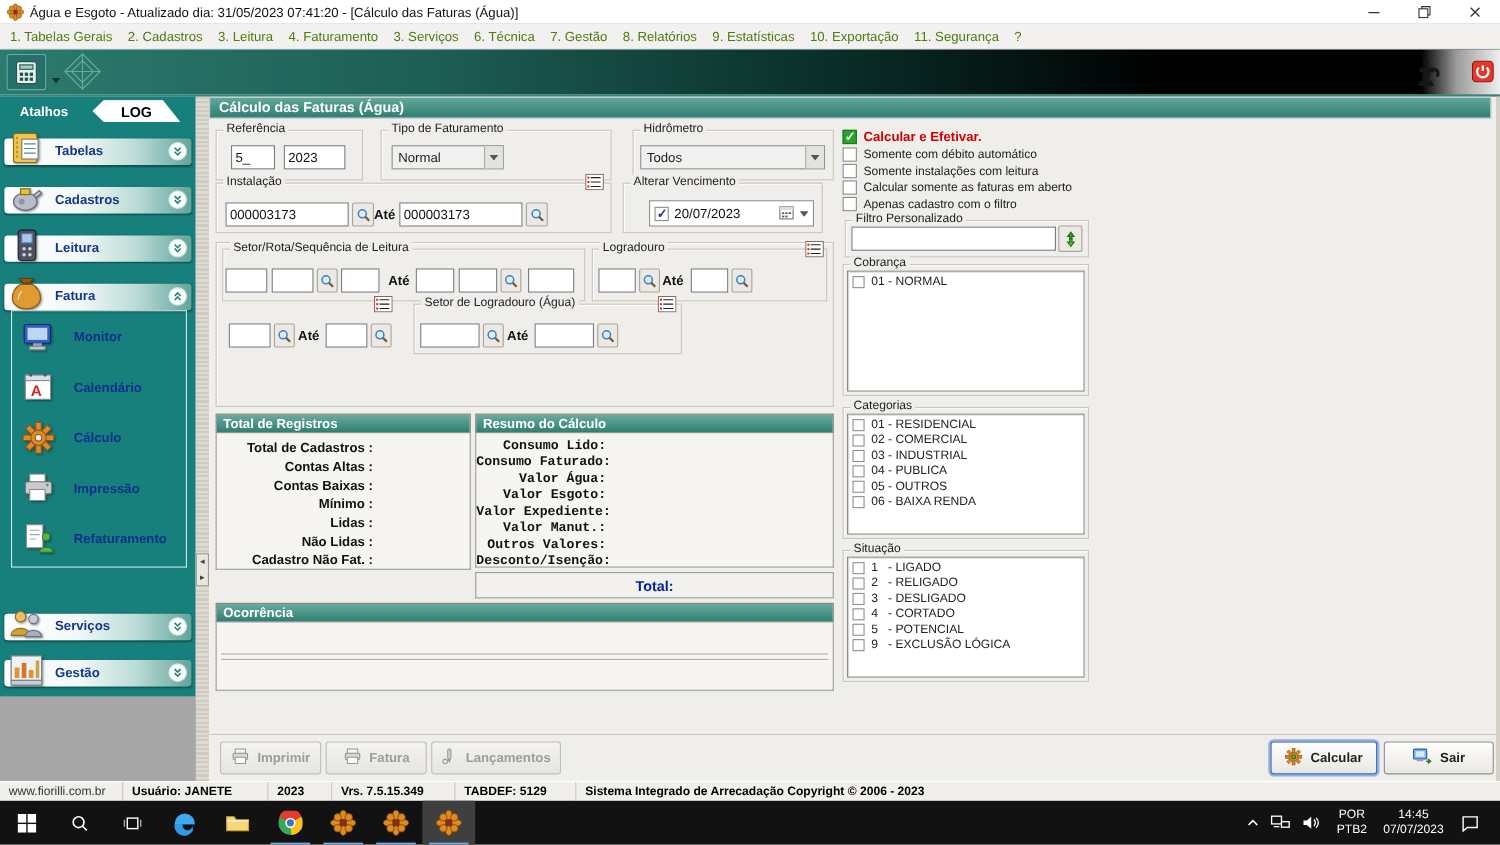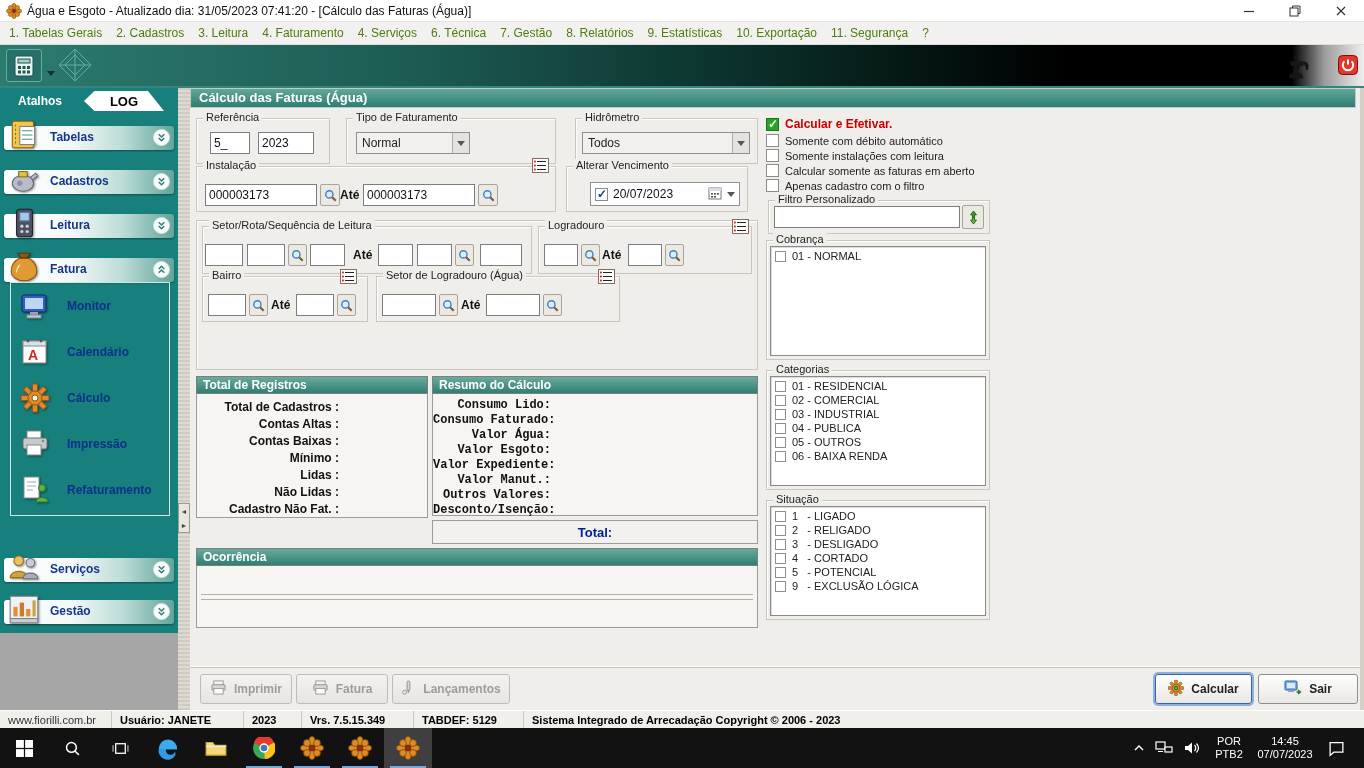--- a/index.html
+++ b/index.html
@@ -147,21 +147,21 @@
         <path d="M2 2 l8 8 M10 2 l-8 8" stroke="#333" stroke-width="1.2"></path>
       </svg>
     </div>
 </div>
 
 <div class="menubar">
   <span class="mitem">1. Tabelas Gerais</span>
   <span class="mitem">2. Cadastros</span>
   <span class="mitem">3. Leitura</span>
   <span class="mitem">4. Faturamento</span>
-  <span class="mitem">4. Serviços</span>
+  <span class="mitem">3. Serviços</span>
   <span class="mitem">6. Técnica</span>
   <span class="mitem">7. Gestão</span>
   <span class="mitem">8. Relatórios</span>
   <span class="mitem">9. Estatísticas</span>
   <span class="mitem">10. Exportação</span>
   <span class="mitem">11. Segurança</span>
   <span class="mitem">?</span>
 </div>
 
 <div class="banner">
@@ -388,21 +388,21 @@
 
   <div class="grp" style="left:6px;top:30px;width:134px;height:46px">
     <span class="glabel">Referência</span>
   </div>
   <input class="tin" style="left: 20px; top: 44px; width: 40px;" value="5_">
   <input class="tin" style="left: 68px; top: 44px; width: 56px;" value="2023">
 
   <div class="grp" style="left:156px;top:30px;width:210px;height:46px">
     <span class="glabel">Tipo de Faturamento</span>
   </div>
-  <div class="sel" style="left:166px;top:44px;width:114px">
+  <div class="sel" style="left:166px;top:44px;width:102px">
     <span>Normal</span>
     <span class="selarrow">
         <span class="tri-down"></span>
       </span>
   </div>
 
   <div class="grp" style="left:385px;top:30px;width:183px;height:46px">
     <span class="glabel">Hidrômetro</span>
   </div>
   <div class="sel" style="left:392px;top:44px;width:168px">
@@ -508,23 +508,20 @@
     </span>
   <span class="ate" style="left:412px;top:160px">Até</span>
   <input class="tin" style="left: 438px; top: 156px; width: 34px;">
   <span class="magbtn" style="left:475px;top:156px;width:19px">
       <svg width="13" height="13" viewBox="0 0 14 14">
         <circle cx="5.8" cy="5.8" r="3.9" fill="#ddeefc" stroke="#3f7fc4" stroke-width="1.5"></circle>
         <path d="M8.8 8.8 L12.6 12.6" stroke="#7a5c33" stroke-width="2.2"></path>
       </svg>
     </span>
 
-  <div class="grp" style="left:12px;top:188px;width:166px;height:46px">
-    <span class="glabel">Bairro</span>
-  </div>
   <span class="listicon" style="left:150px;top:181px">
     <svg width="17" height="15" viewBox="0 0 17 15">
         <rect x="0.5" y="0.5" width="16" height="14" fill="#fdfdfd" stroke="#8a6a5a"></rect>
         <path d="M5 3.5 h9 M5 7.5 h9 M5 11.5 h9" stroke="#222"></path>
         <g fill="#c22">
           <rect x="2" y="2.6" width="1.8" height="1.8"></rect>
           <rect x="2" y="6.6" width="1.8" height="1.8"></rect>
           <rect x="2" y="10.6" width="1.8" height="1.8"></rect>
         </g>
       </svg></span>

